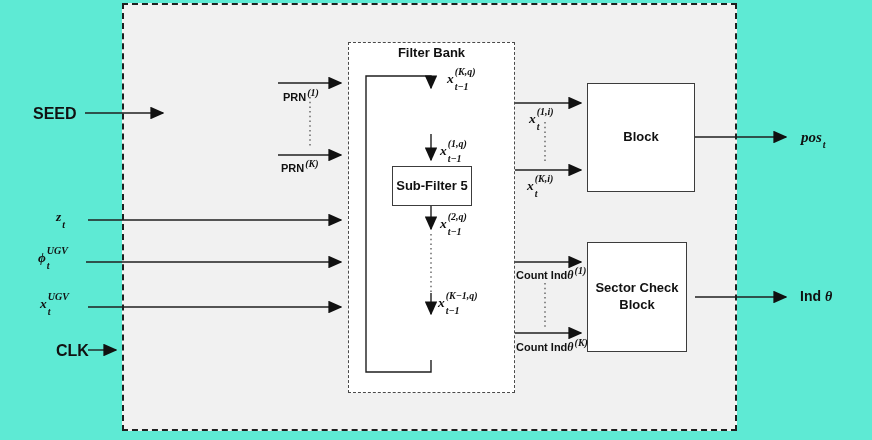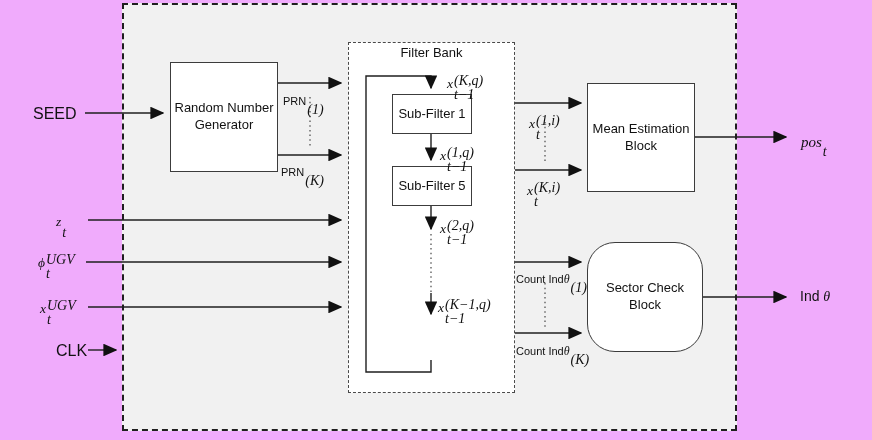--- a/index.html
+++ b/index.html
@@ -1,33 +1,33 @@
 <!DOCTYPE html>
 <html><head>
 <meta charset="utf-8">
 <style>
   html,body{margin:0;padding:0;background:#fff;}
-  .stage{position:relative;width:872px;height:440px;background:#f0abfc;
-         font-family:"Liberation Sans",sans-serif;color:#111;overflow:hidden;}
+  .stage{position:relative;width:872px;height:440px;background:#5eead4;
+         font-family:"Liberation Sans",sans-serif;color:#111;overflow:hidden;font-weight:bold;}
   .panel{position:absolute;left:122px;top:3px;width:615px;height:428px;
          background:var(--panel_fill,#f1f1f1);border:2.5px dashed var(--border_dark,#1f1f1f);box-sizing:border-box;}
   .fbank{position:absolute;left:348px;top:42px;width:167px;height:351px;
          background:var(--filter_bank_fill,#ffffff);border:1.4px dashed #4a4a4a;box-sizing:border-box;}
   svg.wires{position:absolute;left:0;top:0;width:872px;height:440px;pointer-events:none;}
   .block{position:absolute;background:#fff;border:1.5px solid var(--box_border,#3c3c3c);
          box-sizing:border-box;display:flex;flex-direction:column;align-items:center;
          justify-content:center;text-align:center;font-size:13px;line-height:1.3;}
   .lbl{position:absolute;white-space:nowrap;font-size:16px;}
   .title{position:absolute;left:348px;top:45px;width:167px;text-align:center;font-size:13px;}
   .ml{position:absolute;white-space:nowrap;font-family:"Liberation Serif",serif;
       font-style:italic;font-size:13.5px;}
   .ml .sans{font-family:"Liberation Sans",sans-serif;font-style:normal;}
   .small{font-size:11px;}
-  .stack{display:inline-flex;flex-direction:column;justify-content:flex-end;
-         height:2.5em;font-size:14px;line-height:1;vertical-align:middle;
+  .stack{display:inline-flex;flex-direction:column;justify-content:space-between;
+         height:2.5em;font-size:10px;line-height:1;vertical-align:middle;
          margin-left:1px;font-family:"Liberation Serif",serif;font-style:italic;}
   .out{font-size:15px;}
 </style>
 </head>
 <body style="--panel_fill: #f1f1f1; --filter_bank_fill: #ffffff; --border_dark: #1f1f1f; --box_border: #3c3c3c; --line: #1f1f1f;">
 
 <div class="stage">
 
   <div class="panel"></div>
   <div class="fbank"></div>
@@ -60,37 +60,29 @@
     <g stroke="#555" stroke-width="1.3" stroke-dasharray="1.5 3.2" fill="none">
       <line x1="310" y1="97" x2="310" y2="147"></line>
       <line x1="431" y1="234" x2="431" y2="293"></line>
       <line x1="545" y1="122" x2="545" y2="163"></line>
       <line x1="545" y1="283" x2="545" y2="327"></line>
     </g>
   </svg>
 
   <div class="title">Filter Bank</div>
 
-  <div class="block" style="left:170px;top:62px;width:108px;height:110px;">
-    <span>Random Number</span>
-    <span>Generator</span>
-  </div>
 
-  <div class="block" style="left:392px;top:94px;width:80px;height:40px;">
-    <span>Sub-Filter 1</span>
-  </div>
   <div class="block" style="left:392px;top:166px;width:80px;height:40px;">
     <span>Sub-Filter 5</span>
   </div>
 
   <div class="block" style="left:587px;top:83px;width:108px;height:109px;">
-    <span>Mean Estimation</span>
     <span>Block</span>
   </div>
-  <div class="block" style="left:587px;top:242px;width:116px;height:110px;border-radius:28px;">
+  <div class="block" style="left:587px;top:242px;width:100px;height:110px;">
     <span>Sector Check</span>
     <span>Block</span>
   </div>
 
   <div class="lbl" style="left:33px;top:105px;">SEED</div>
 
   <div class="ml" style="left:56px;top:205px;">
     <span>z</span><span class="stack">
         <span></span>
         <span>t</span>

